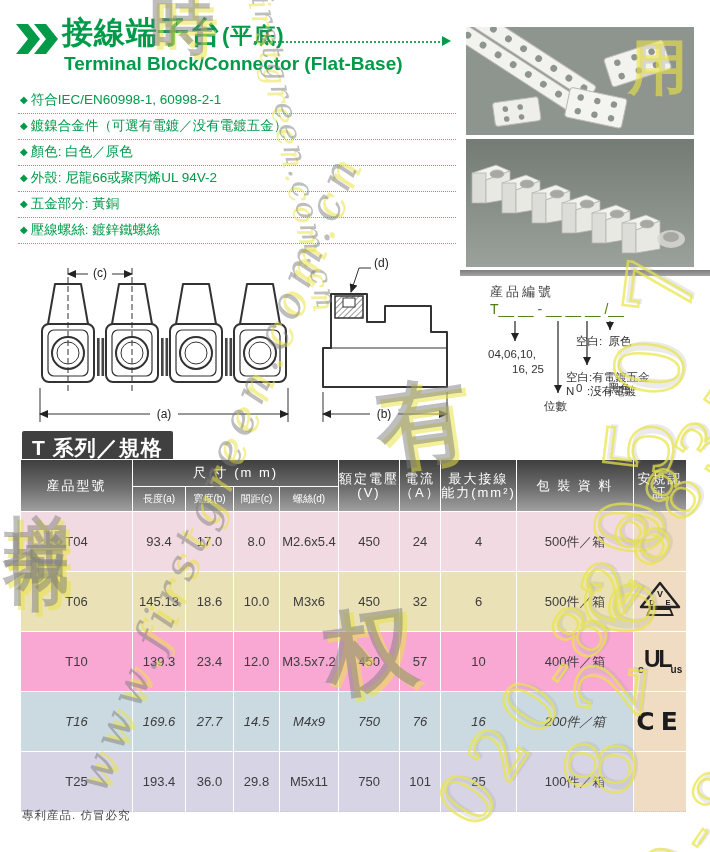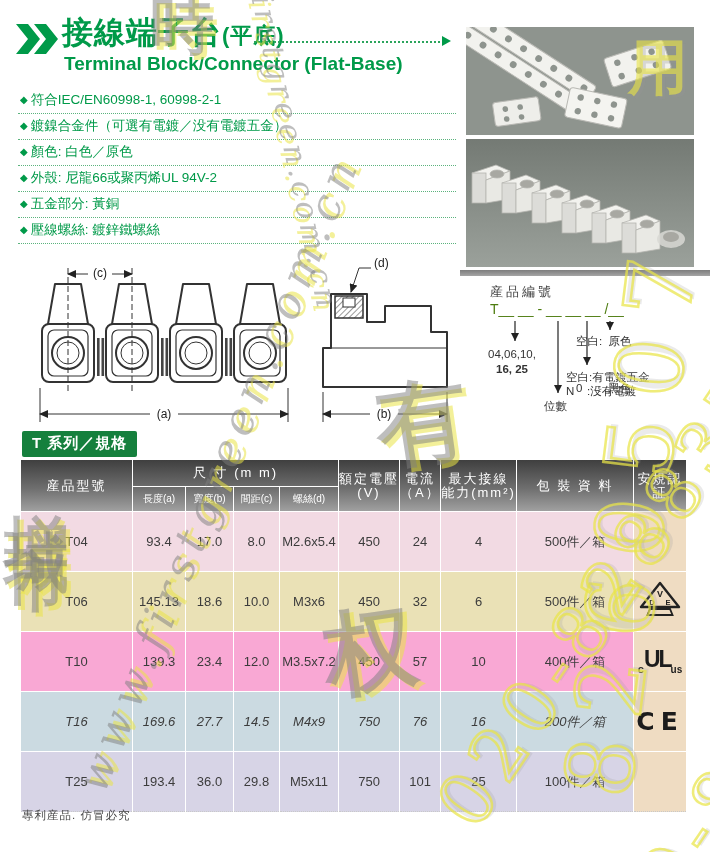--- a/index.html
+++ b/index.html
@@ -27,33 +27,33 @@
   
   .photo1{left:466px;top:27px;}
   .photo2{left:466px;top:139px;}
   .panel-divider{left:460px;top:270px;width:250px;height:6px;background:linear-gradient(180deg,#7d7d7d,#a5a5a5);}
   .pn{left:460px;top:281px;width:250px;height:150px;color:#3a3a3a;}
   .pn-title{left:30px;top:2px;font-size:13px;letter-spacing:3px;color:#444;}
   .pn-formula{left:30px;top:20px;font-size:14px;color:#4d7c0f;white-space:pre;}
   .pn-arrows{left:0;top:40px;}
   .pn-lab{font-size:11.5px;color:#333;white-space:pre;line-height:14px;}
   .pn-sizes1{left:28px;top:66px;}
-  .pn-sizes2{left:36px;top:81px;font-weight:bold;}
+  .pn-sizes2{left:52px;top:81px;}
   .pn-digits{left:84px;top:118px;}
   .pn-color1{left:116px;top:53px;}
   .pn-color2{left:116px;top:52px;margin-top:48px;}
   .pn-plate1{left:106px;top:89px;}
   .pn-plate2{left:106px;top:103px;}
 
   
   .drawing{left:18px;top:252px;}
   .drawing text{font-size:12px;fill:#222;}
 
   
-  .badge{left:22px;top:431px;background:#15803d;color:#fff;font-size:15px;font-weight:bold;
+  .badge{left:22px;top:431px;background:#404040;color:#fff;font-size:21px;font-weight:bold;
          padding:3px 10px 4px 10px;border-radius:2px;letter-spacing:1px;}
   table.spec{left:20px;top:459px;position:absolute;border-collapse:collapse;table-layout:fixed;width:666px;}
   table.spec th,table.spec td{border:1px solid #fff;text-align:center;vertical-align:middle;padding:0;}
   table.spec thead th{
     background:transparent;color:#fff;font-weight:normal;font-size:12px;line-height:14px;white-space:pre-line;
   }
   table.spec thead{background:linear-gradient(180deg,#3f3f3f 0%,#6f6f6f 55%,#a2a2a2 100%);}
   table.spec thead tr:first-child th{height:26px;font-size:13px;letter-spacing:2px;}
   table.spec thead tr:last-child th{height:24px;font-size:10px;letter-spacing:0;margin-top:19px;}
   table.spec tbody td{height:59px;font-size:13px;color:#3c3c3c;}

